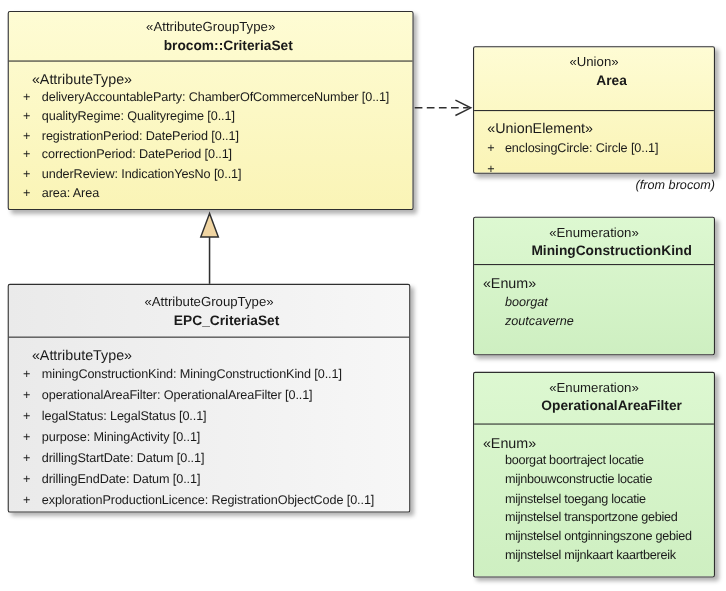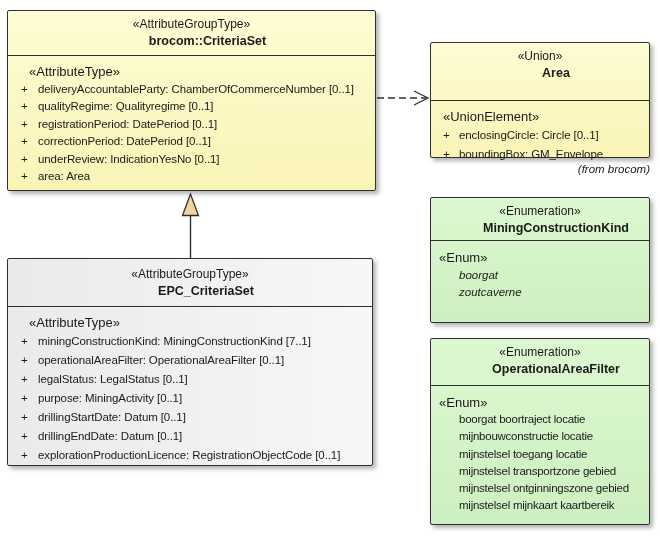--- a/index.html
+++ b/index.html
@@ -107,21 +107,20 @@
       <div class="cname">Area</div>
     </div>
     <div class="compartment">
       <div class="sec-stereo">«UnionElement»</div>
       <div class="attr-row">
           <span class="vis">+</span>
           <span class="attr-text">enclosingCircle: Circle [0..1]</span>
         </div>
       <div class="attr-row">
           <span class="vis">+</span>
-          <span class="attr-text">boundingBox: GM_Envelope</span>
         </div>
     </div>
   </div>
   <div class="note-from" id="note-area">(from brocom)</div>
 
   <div class="uml-box fill-green" id="box-mck">
     <div class="box-title">
       <div class="stereo">«Enumeration»</div>
       <div class="cname">MiningConstructionKind</div>
     </div>
@@ -150,21 +149,21 @@
 
   <div class="uml-box fill-gray" id="box-epc">
     <div class="box-title">
       <div class="stereo">«AttributeGroupType»</div>
       <div class="cname">EPC_CriteriaSet</div>
     </div>
     <div class="compartment">
       <div class="sec-stereo">«AttributeType»</div>
       <div class="attr-row">
           <span class="vis">+</span>
-          <span class="attr-text">miningConstructionKind: MiningConstructionKind [7..1]</span>
+          <span class="attr-text">miningConstructionKind: MiningConstructionKind [0..1]</span>
         </div>
       <div class="attr-row">
           <span class="vis">+</span>
           <span class="attr-text">operationalAreaFilter: OperationalAreaFilter [0..1]</span>
         </div>
       <div class="attr-row">
           <span class="vis">+</span>
           <span class="attr-text">legalStatus: LegalStatus [0..1]</span>
         </div>
       <div class="attr-row">

